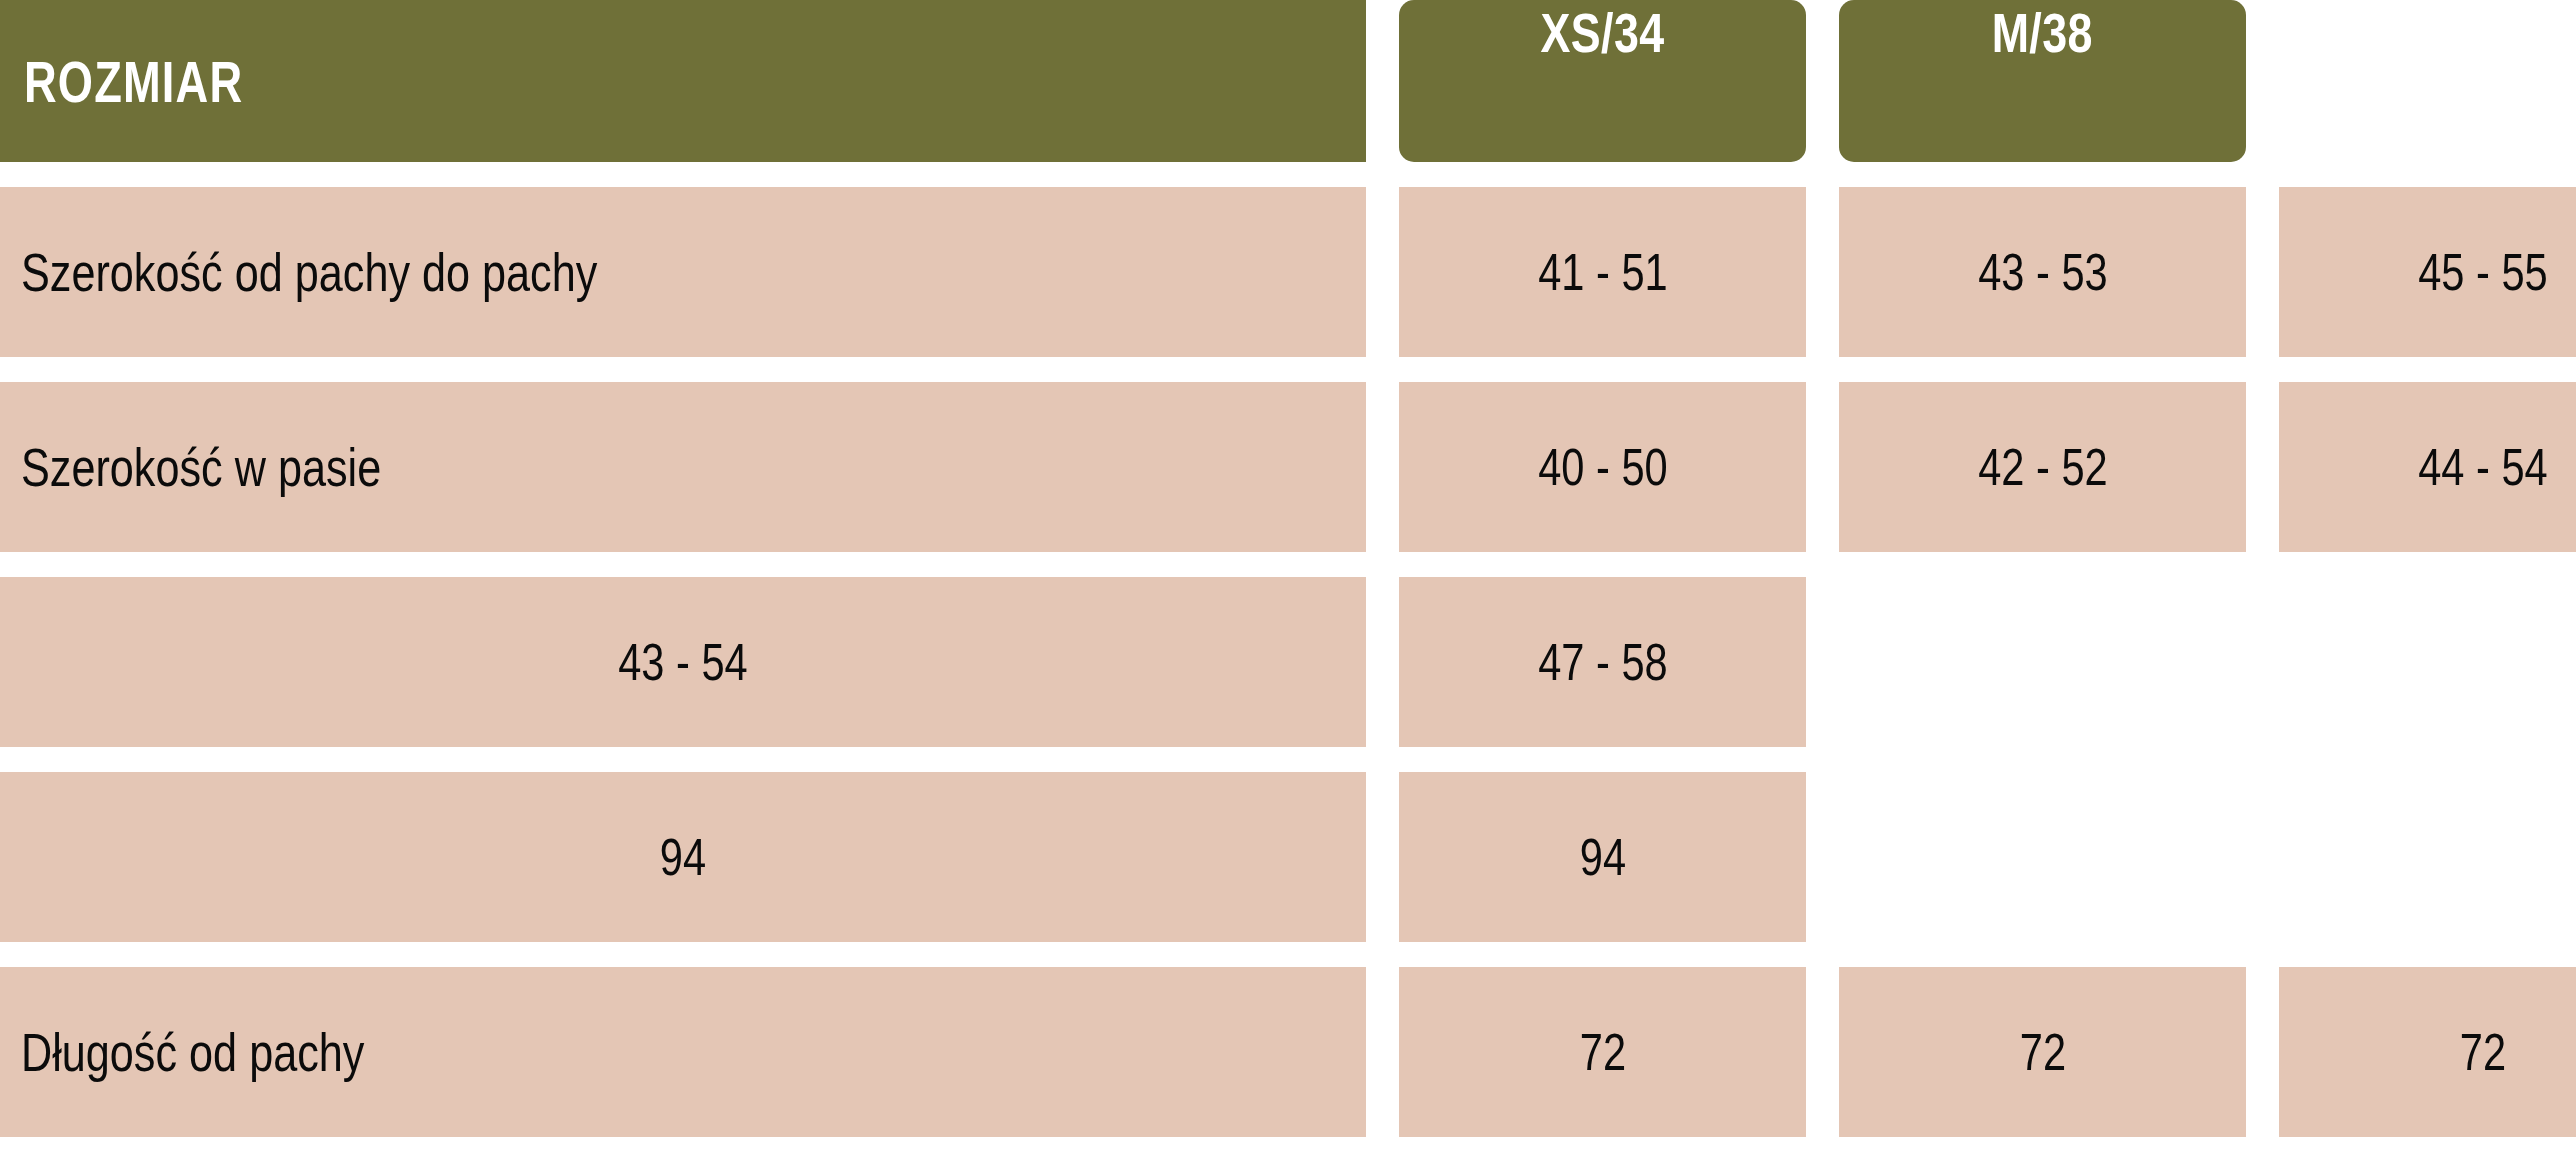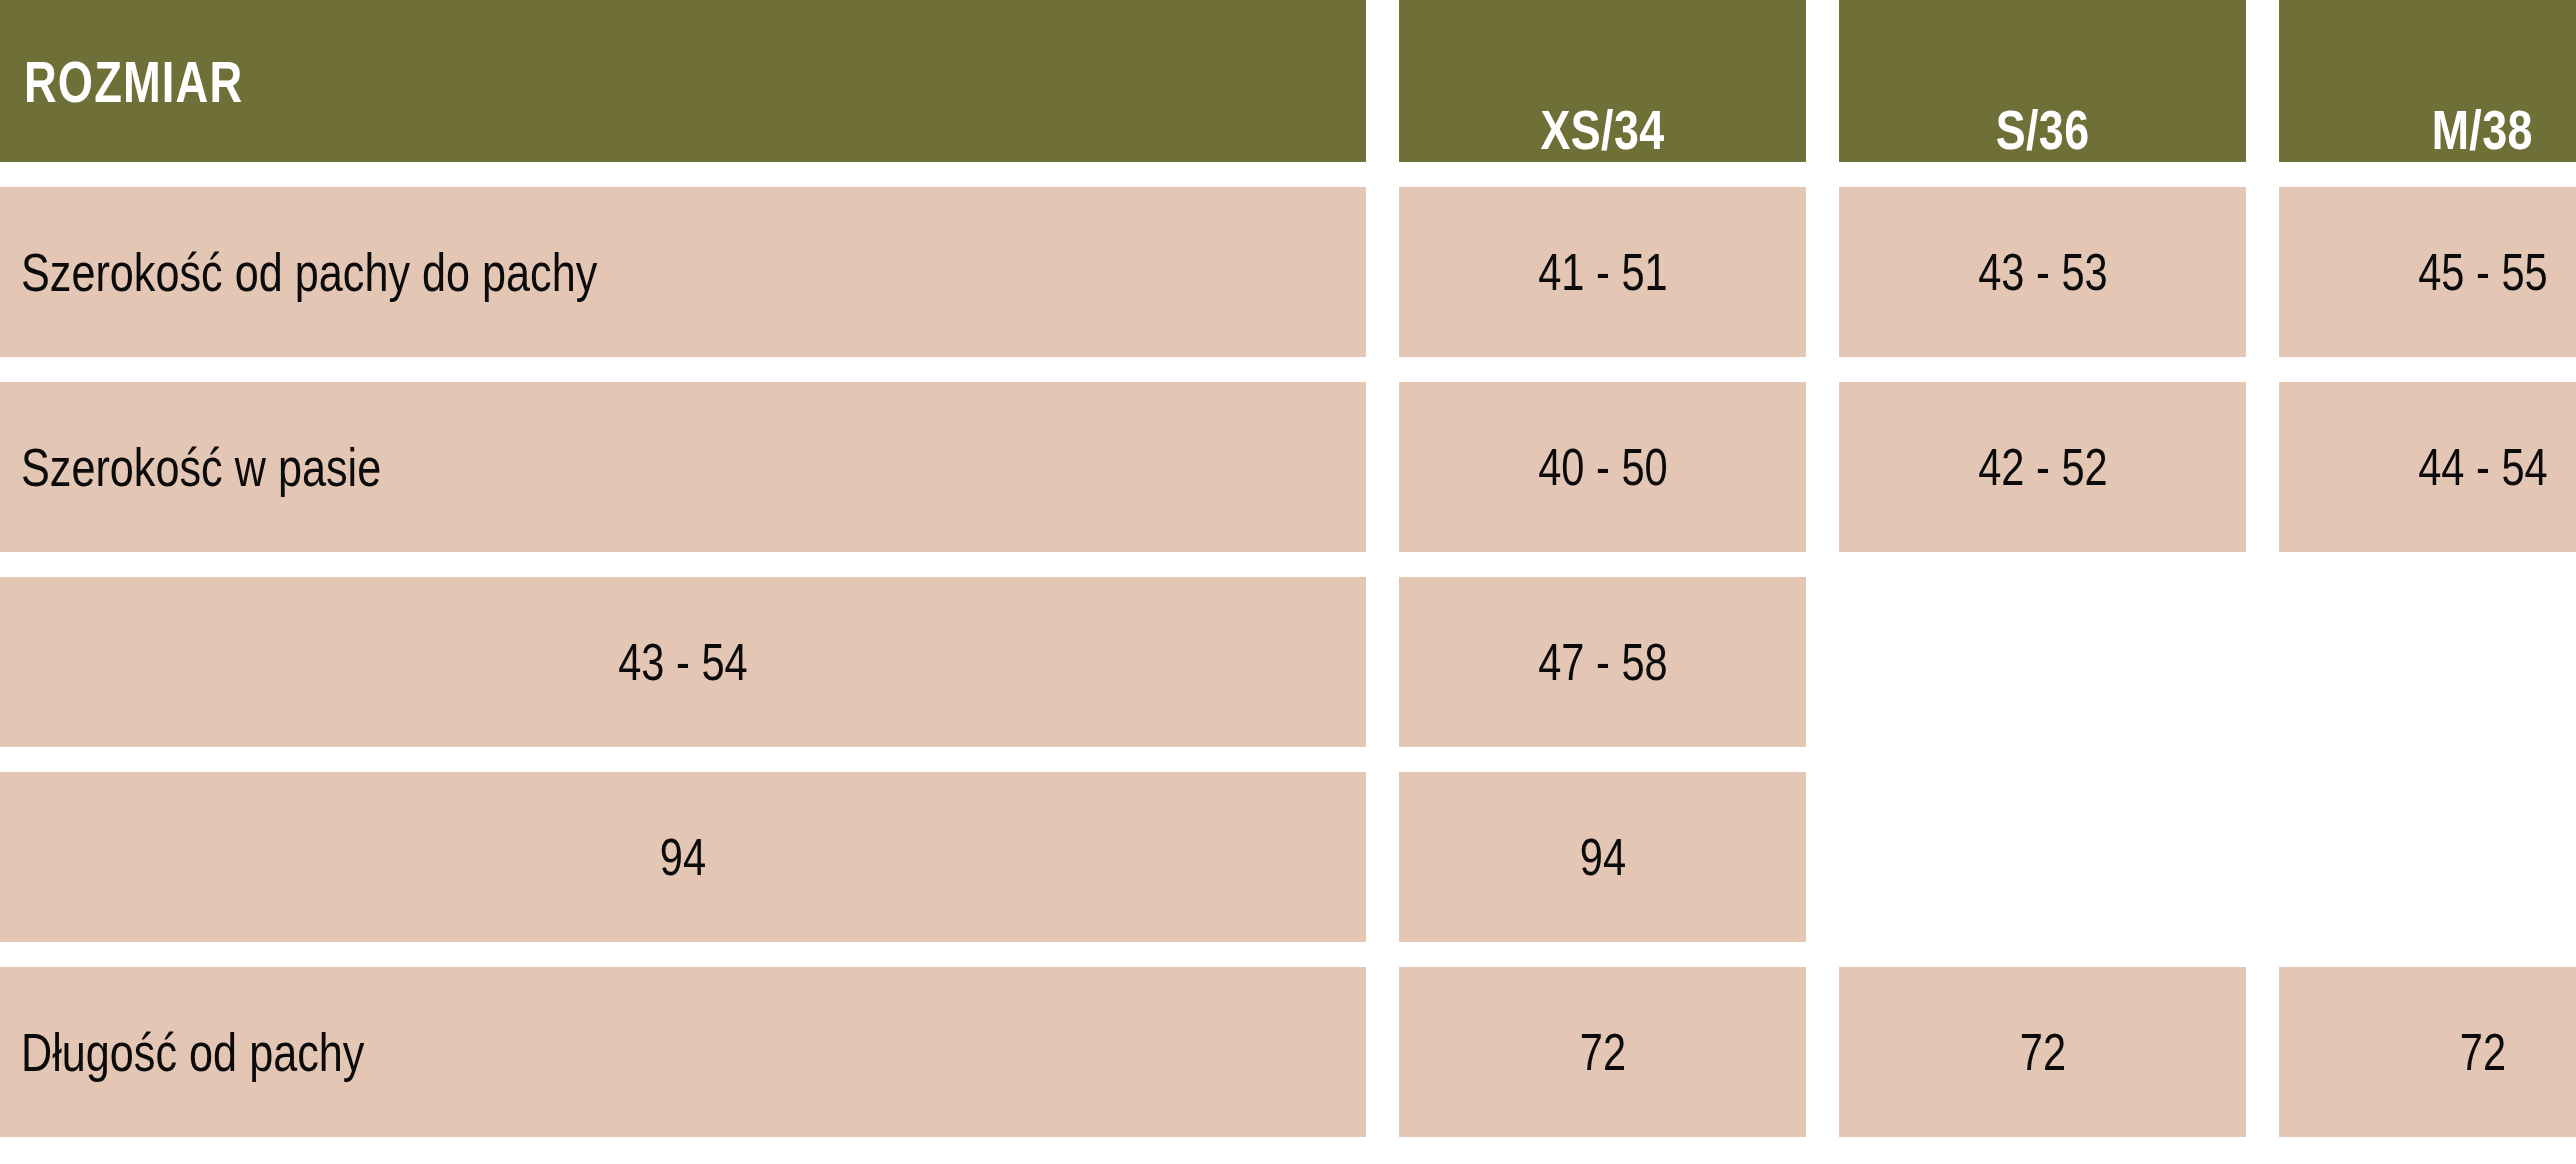--- a/index.html
+++ b/index.html
@@ -35,22 +35,23 @@
   }
 
   .chart-row.header-row .cell.label-cell {
     display: flex;
     align-items: center;
     padding-left: 24px;
   }
 
   .chart-row.header-row .cell.size-cell {
     display: flex;
-    align-items: flex-end;
+    align-items: flex-start;
     justify-content: center;
+    border-radius: 15px;
   }
 
   .header-title {
     color: #ffffff;
     font-size: 58px;
     font-weight: 700;
     letter-spacing: 1.5px;
     transform: scaleX(0.78);
     transform-origin: left center;
     white-space: nowrap;
@@ -104,23 +105,20 @@
 <body>
 
 <div class="size-chart">
 
   <div class="chart-row header-row">
     <div class="cell label-cell">
       <span class="header-title">ROZMIAR</span>
     </div>
     <div class="cell size-cell">
       <span class="header-size">XS/34</span>
-    </div>
-    <div class="cell size-cell">
-      <span class="header-size">S/36</span>
     </div>
     <div class="cell size-cell">
       <span class="header-size">M/38</span>
     </div>
 
   </div>
 
   <div class="chart-row data-row">
     <div class="cell label-cell">
       <span class="row-label">Szerokość od pachy do pachy</span>

